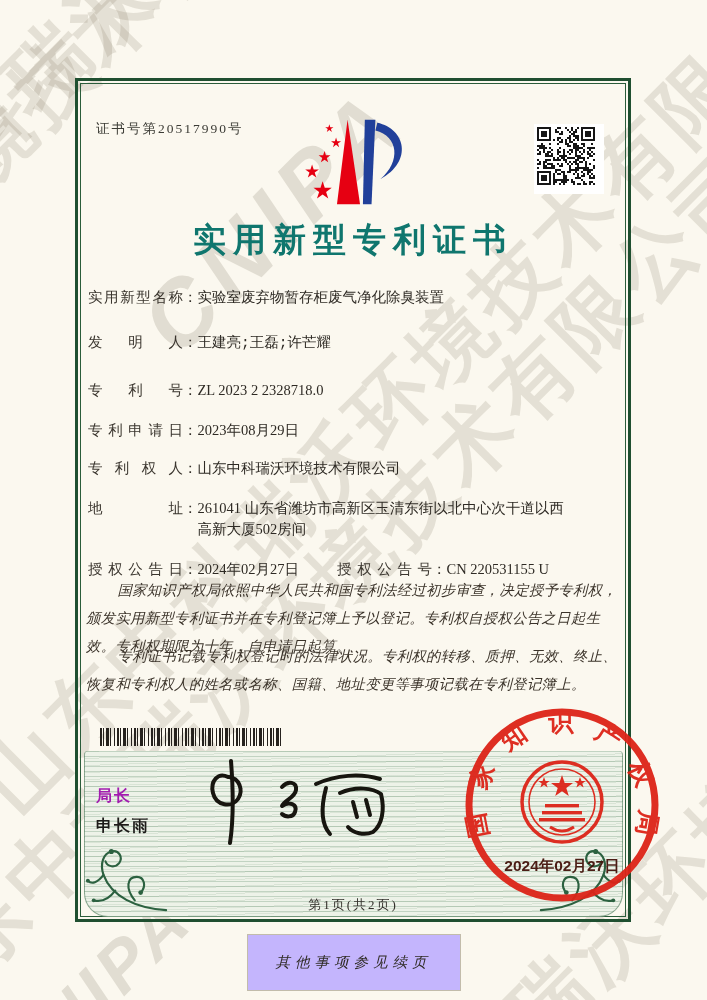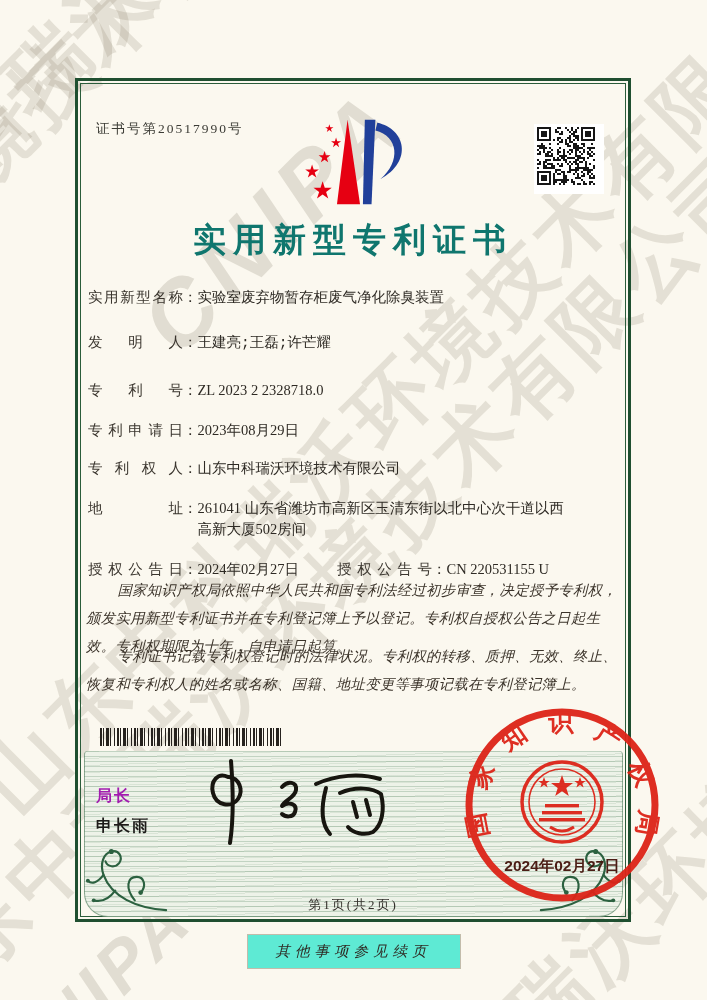--- a/index.html
+++ b/index.html
@@ -44,21 +44,21 @@
   .fl-right{left:537px;top:828px;transform:scaleX(-1);}
   .director-label{position:absolute;left:96px;top:786px;font-size:16px;font-weight:700;color:#a21caf;z-index:5;
         font-family:"Liberation Sans","DejaVu Sans",sans-serif;letter-spacing:2px;}
   .director-name{position:absolute;left:96px;top:816px;font-size:16px;font-weight:700;color:#1d1b19;z-index:5;
         font-family:"Liberation Sans","DejaVu Sans",sans-serif;letter-spacing:2px;}
   .sign{position:absolute;left:198px;top:756px;width:200px;height:92px;z-index:5;}
   .seal{position:absolute;left:462px;top:705px;width:200px;height:200px;z-index:6;opacity:0.95;}
   .pageinfo{position:absolute;left:75px;top:896px;width:556px;text-align:center;font-size:13px;
         letter-spacing:2px;color:#33302b;z-index:5;}
   .footnote{position:absolute;left:50%;top:934px;transform:translateX(-50%);z-index:3;
-        border:1px solid #c2bcab;background:#5eead4;padding:7px 28px;text-align:center;}
+        border:1px solid #c2bcab;background:#c4b5fd;padding:18px 28px;text-align:center;}
   .footnote span{font-size:14.5px;font-style:italic;letter-spacing:5px;color:#2f2b24;}
 </style>
 </head>
 <body>
 
 <div class="page">
 
   <div class="wm-layer">
     <span class="wm cjk" style="left:-500px;top:560px;">山东中科瑞沃环境技术有限公司</span>
     <span class="wm cjk" style="left:-260px;top:300px;">山东中科瑞沃环境技术有限公司</span>

